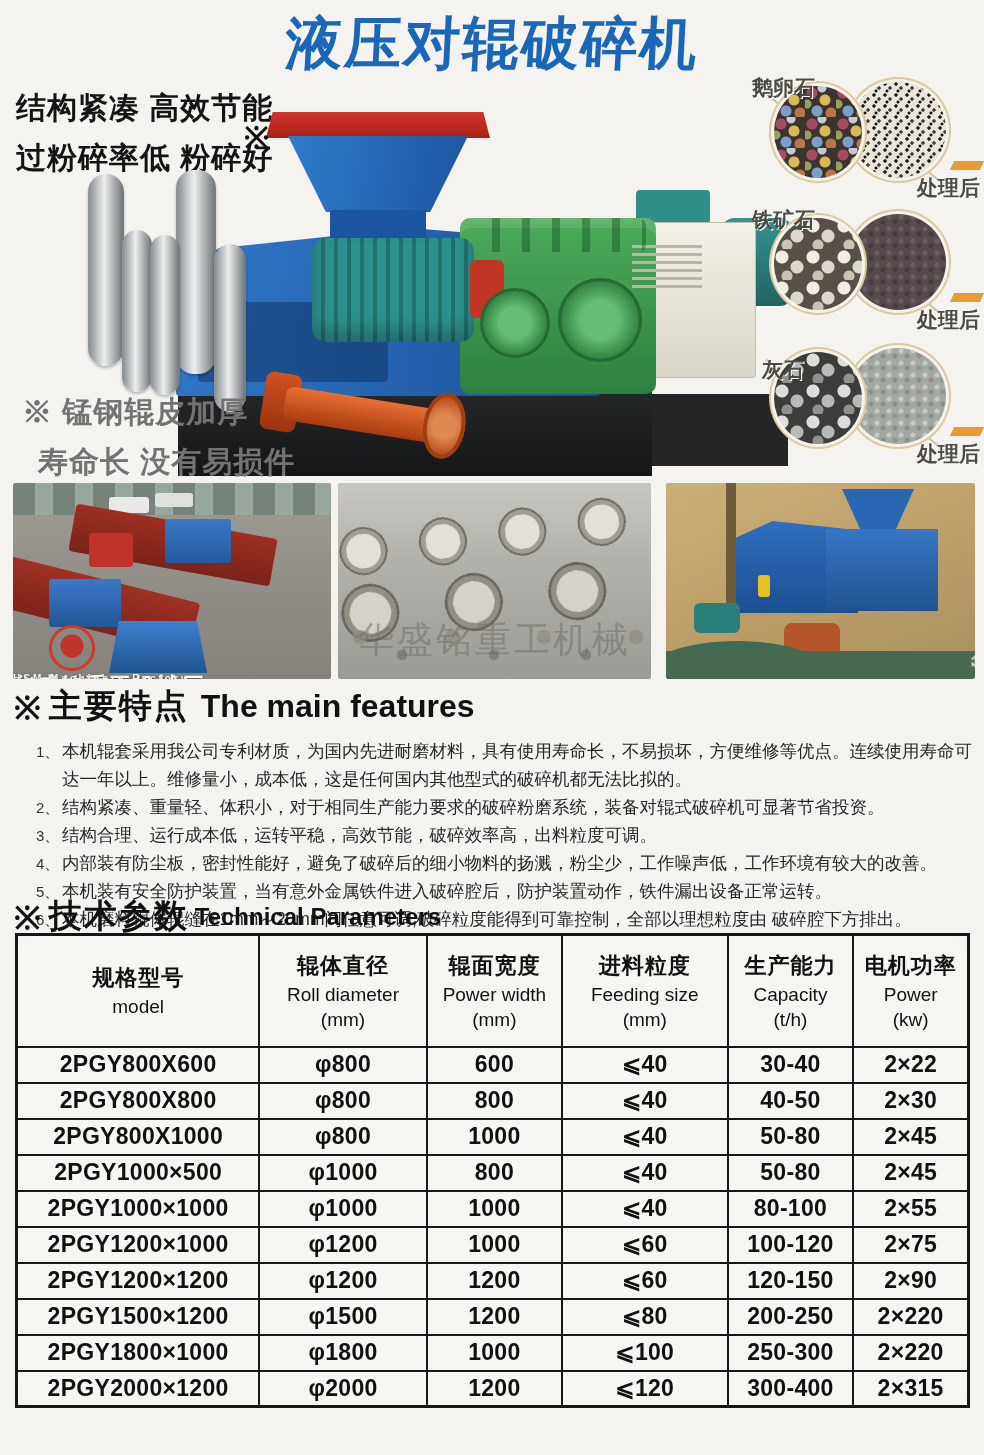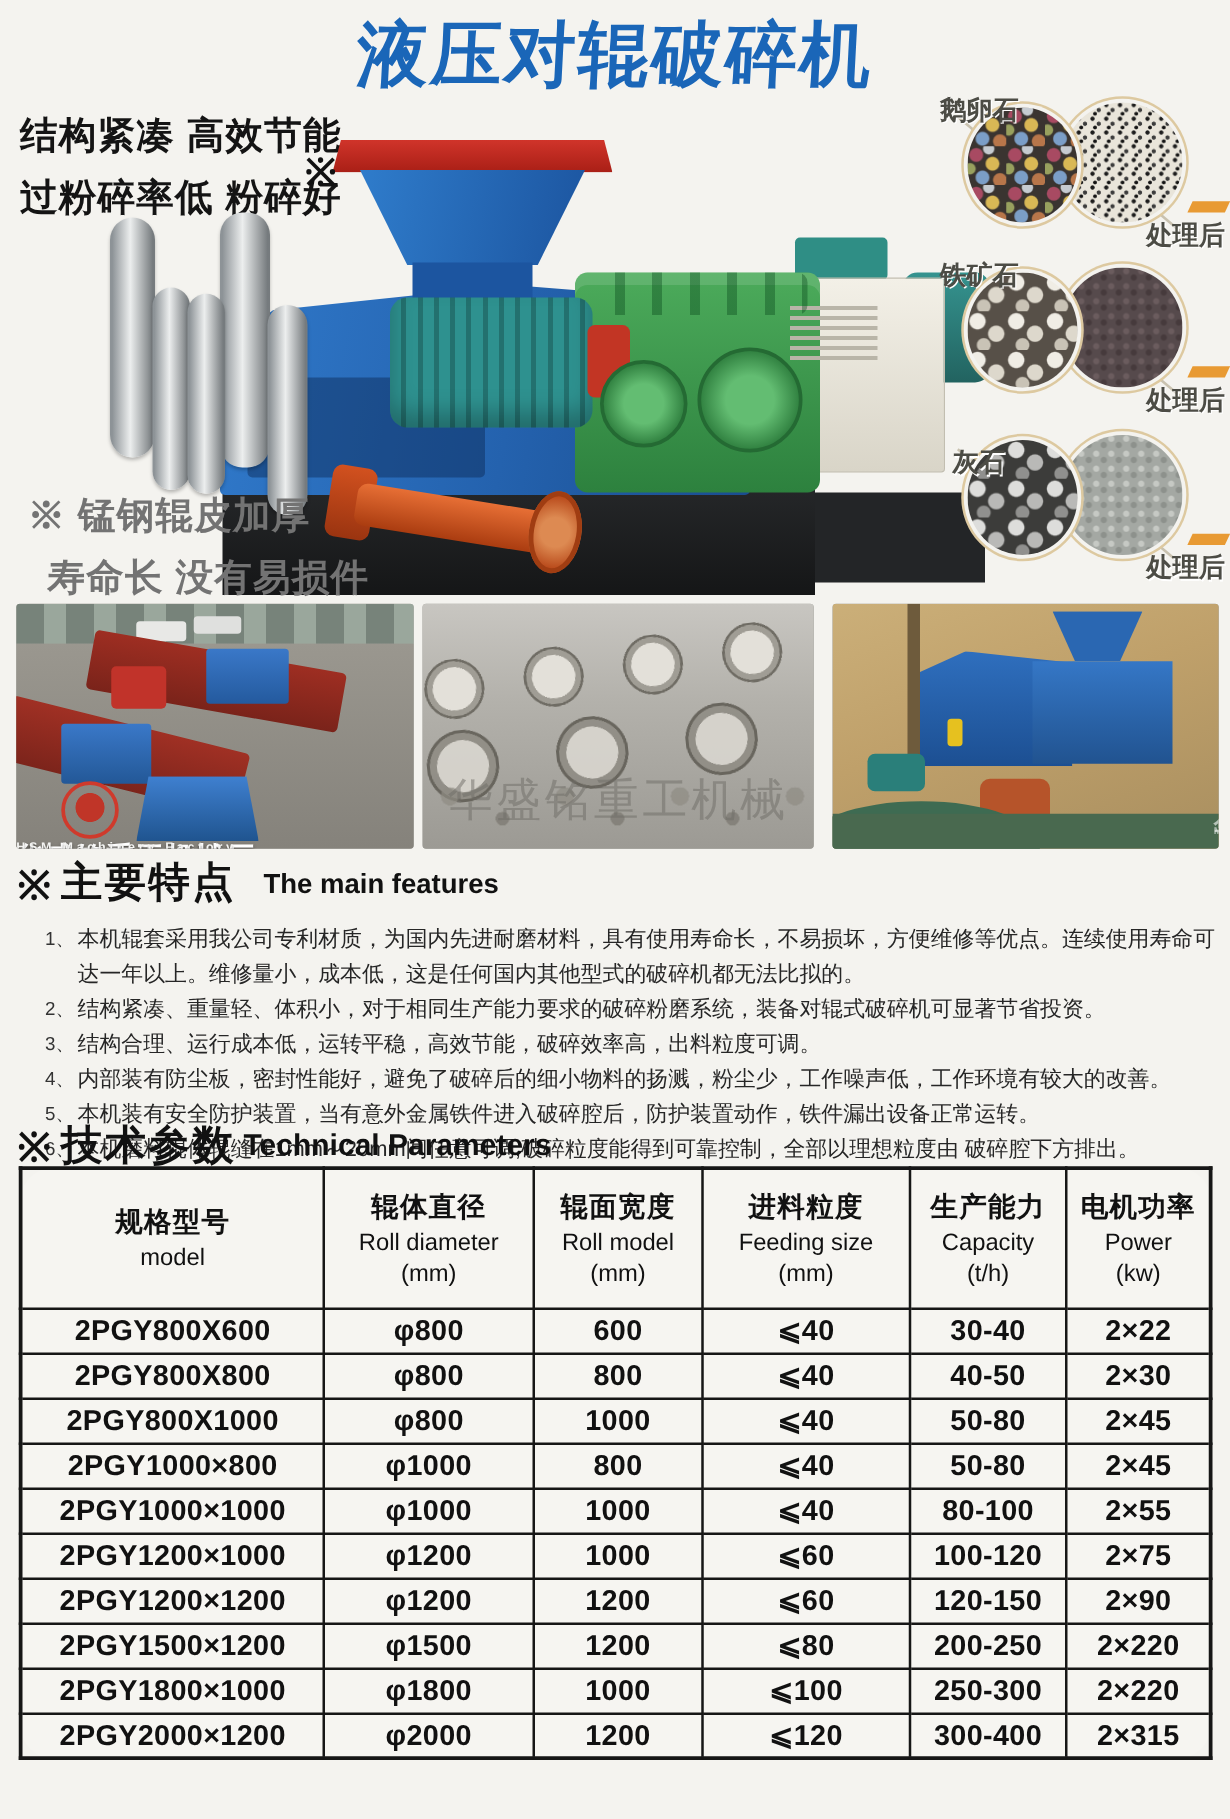--- a/index.html
+++ b/index.html
@@ -104,21 +104,21 @@
   .p3-green2{left:-24px;bottom:-34px;width:190px;height:72px;background:#3e6b52;border-radius:50%;}
   .wm3{right:4px;bottom:30px;text-align:right;color:rgba(255,255,255,.55);}
   .wm3 .wm-cn{font-size:18px;letter-spacing:1px;text-shadow:none;color:rgba(255,255,255,.6);}
   .wm3 .wm-en{font-size:8px;letter-spacing:2px;color:rgba(255,255,255,.55);text-shadow:none;}
 
   
   .features{position:absolute;left:14px;top:684px;width:958px;}
   .sec-head{font-size:0;}
   .sec-mark{font-size:32px;font-weight:800;vertical-align:middle;}
   .sec-cn{font-size:33px;font-weight:800;letter-spacing:2px;vertical-align:middle;margin-left:8px;}
-  .sec-en{font-size:22px;font-weight:800;vertical-align:middle;margin-left:22px;}
+  .sec-en{font-size:32px;font-weight:800;vertical-align:middle;margin-left:12px;}
   #feature-list{margin-top:8px;}
   .feat{position:relative;padding-left:48px;font-size:17.5px;line-height:28px;color:#262626;font-weight:500;}
   .feat-num{position:absolute;left:22px;top:1px;font-size:15px;color:#333;}
 
   
   .params-head{position:absolute;left:14px;top:894px;}
   .params-head .sec-en{font-size:24px;margin-left:6px;}
   table{position:absolute;left:15px;top:933px;width:955px;border-collapse:collapse;table-layout:fixed;background:#f6f5f1;}
   table,th,td{border:2px solid #161616;}
   table{border-width:3px;border-radius:31px;}
@@ -283,21 +283,21 @@
             <div class="h-cn">规格型号</div>
             <div class="h-en">model</div>
           </th>
           <th>
             <div class="h-cn">辊体直径</div>
             <div class="h-en">Roll diameter</div>
             <div class="h-unit">(mm)</div>
           </th>
           <th>
             <div class="h-cn">辊面宽度</div>
-            <div class="h-en">Roll model</div>
+            <div class="h-en">Power width</div>
             <div class="h-unit">(mm)</div>
           </th>
           <th>
             <div class="h-cn">进料粒度</div>
             <div class="h-en">Feeding size</div>
             <div class="h-unit">(mm)</div>
           </th>
           <th>
             <div class="h-cn">生产能力</div>
             <div class="h-en">Capacity</div>
@@ -329,21 +329,21 @@
         </tr>
         <tr>
           <td class="model">2PGY800X1000</td>
           <td>φ800</td>
           <td>1000</td>
           <td>⩽40</td>
           <td>50-80</td>
           <td>2×45</td>
         </tr>
         <tr>
-          <td class="model">2PGY1000×800</td>
+          <td class="model">2PGY1000×500</td>
           <td>φ1000</td>
           <td>800</td>
           <td>⩽40</td>
           <td>50-80</td>
           <td>2×45</td>
         </tr>
         <tr>
           <td class="model">2PGY1000×1000</td>
           <td>φ1000</td>
           <td>1000</td>

